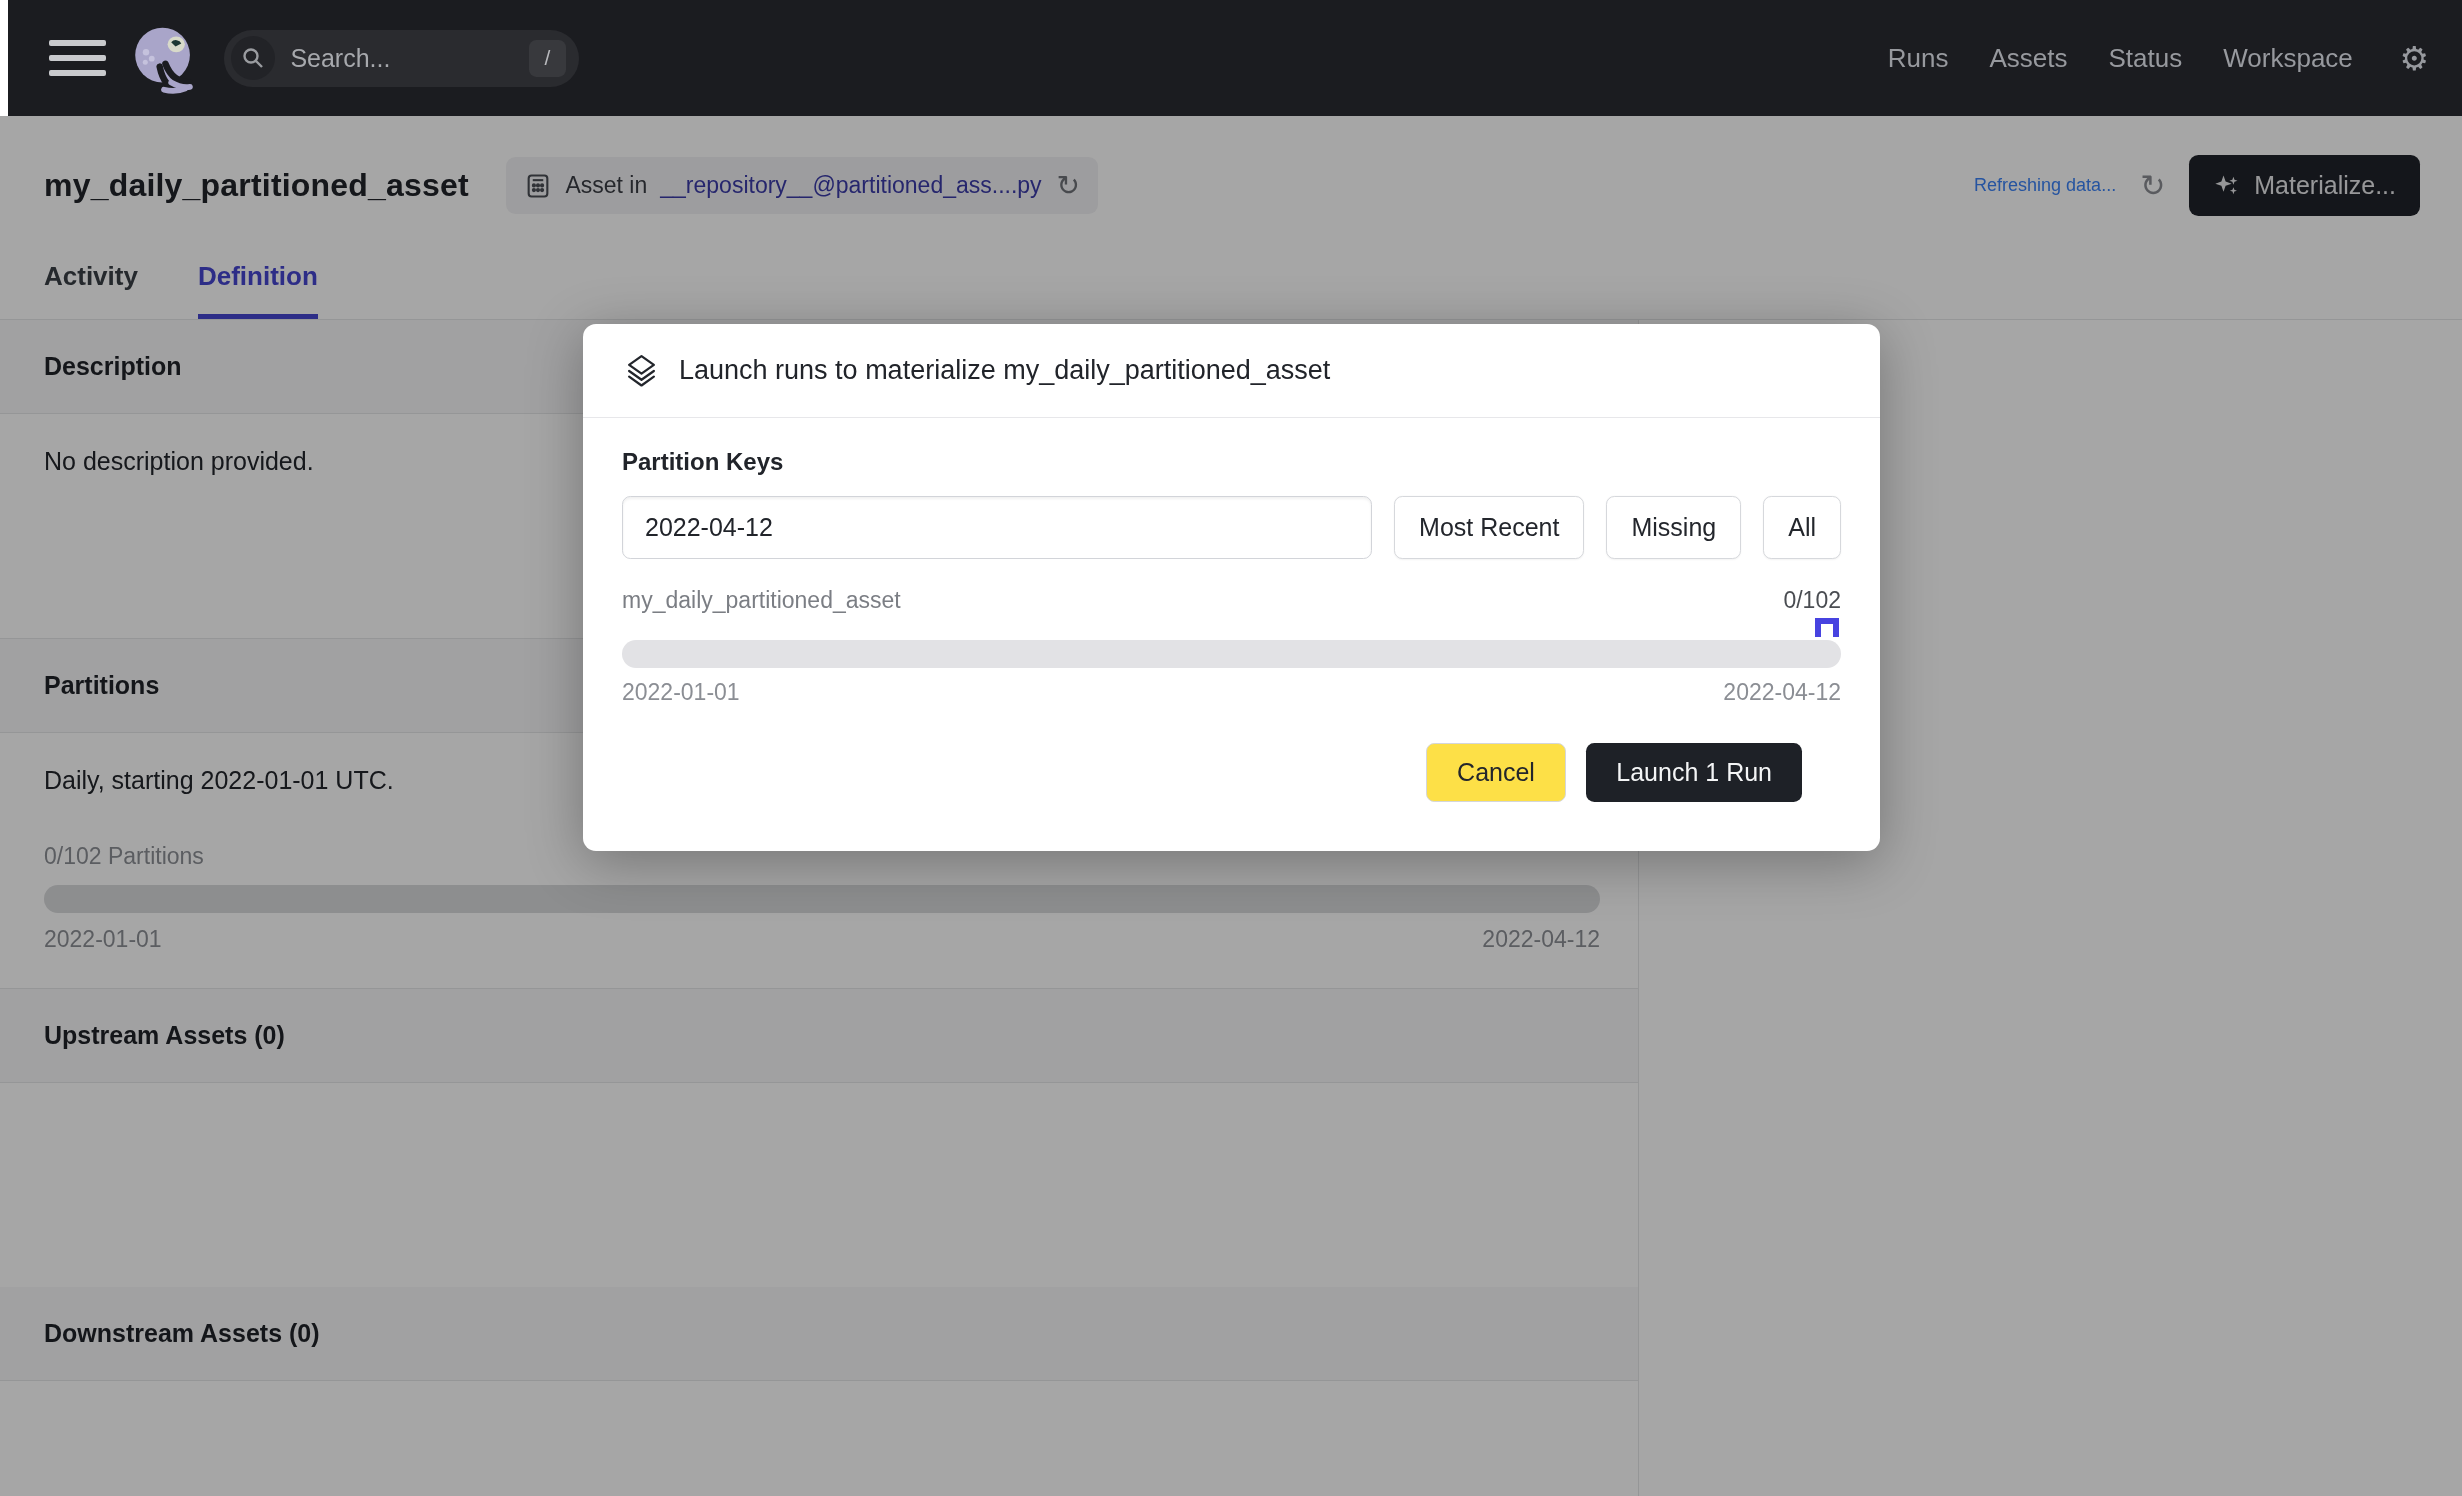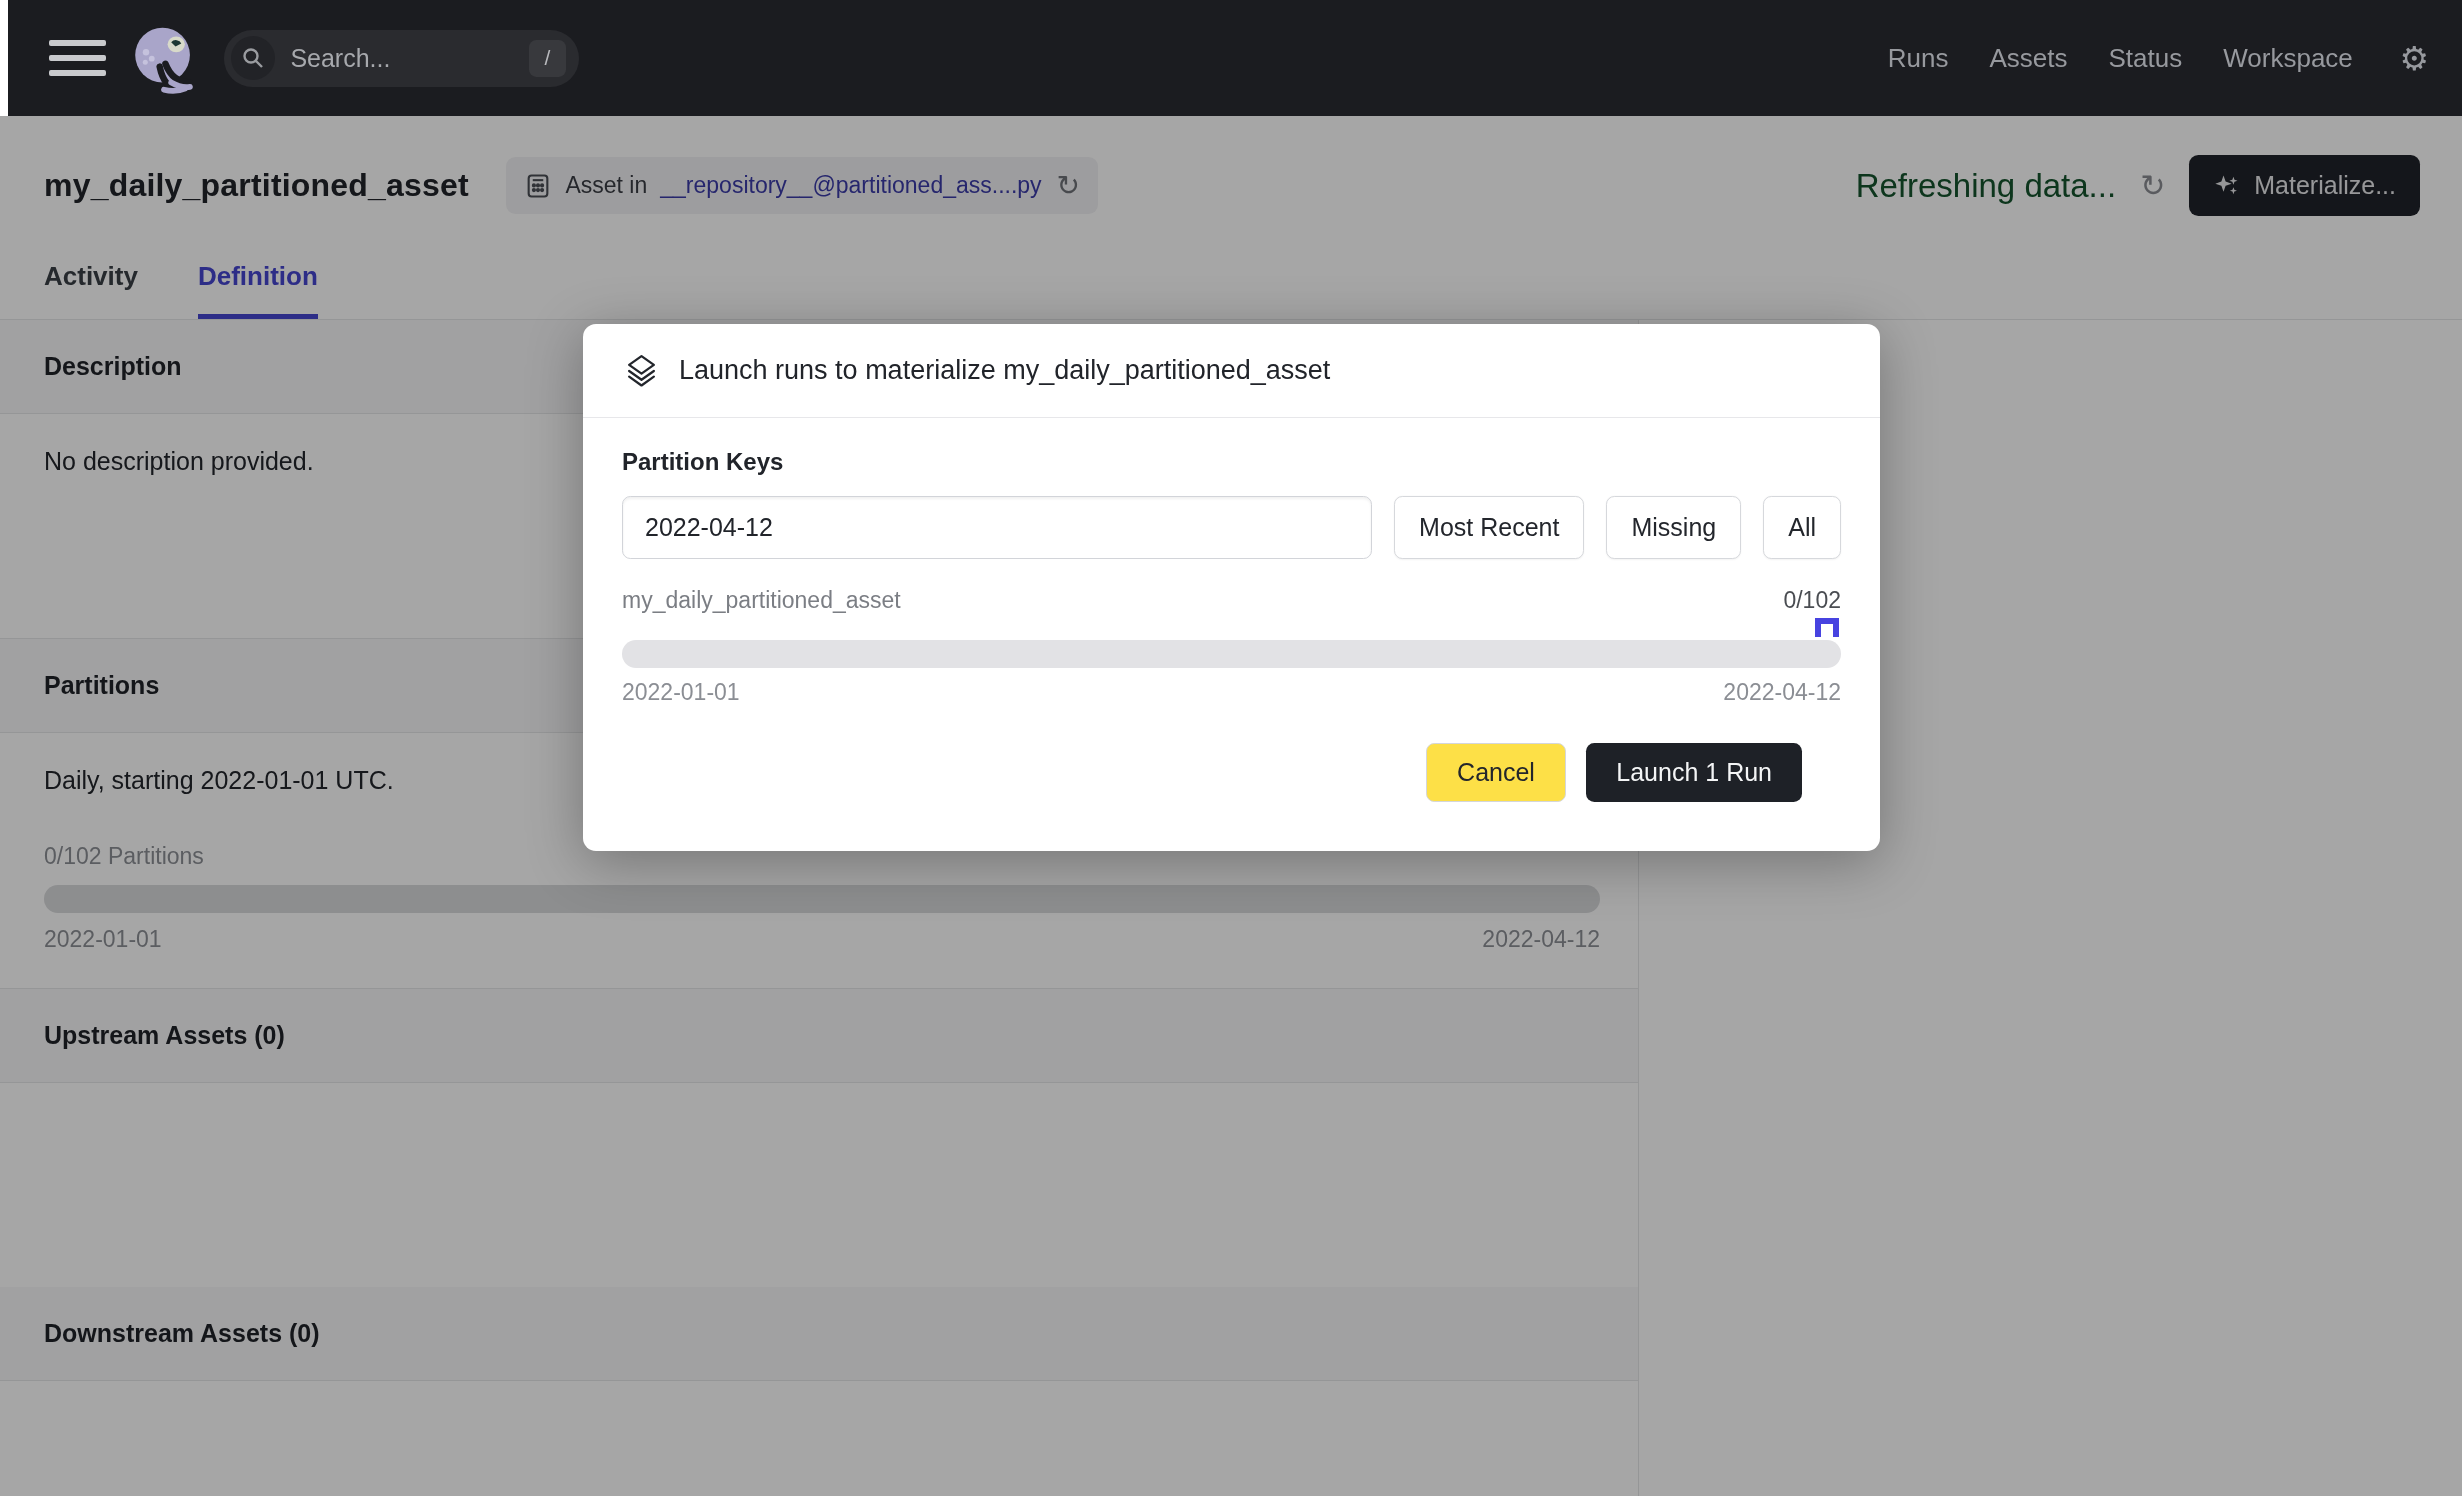--- a/index.html
+++ b/index.html
@@ -33,21 +33,21 @@
   
   .page { position:absolute; top:116px; left:0; width:2462px; height:1381px; background:#fff; }
   .page-header { height:204px; border-bottom:1.9px solid #e5e6e8; padding:18.5px 42px 0 44px; display:flex; flex-direction:column; }
   .header-row { display:flex; align-items:center; height:80px; margin-top:11px; }
   .page-title { font-size:32px; font-weight:700; color:#21242a; letter-spacing:0.2px; }
   .asset-tag { margin-left:37px; height:57px; background:#f2f2f4; border-radius:9.3px; display:flex; align-items:center; padding:0 18.5px; gap:13px; }
   .asset-tag .prefix { font-size:23px; color:#3a3d44; }
   .asset-tag .link { font-size:23px; color:#3b3ba8; cursor:pointer; }
   .tag-refresh { color:#6f7278; font-size:28px; line-height:1; cursor:pointer; margin-left:1.9px; }
   .header-right { margin-left:auto; display:flex; align-items:center; gap:24px; }
-  .refreshing { color:#14532d; font-size:33px; }
+  .refreshing { color:#3b82f6; font-size:18px; }
   .hdr-refresh { color:#8a8d93; font-size:30px; line-height:1; cursor:pointer; }
   .materialize-btn {
     height:61px; background:#20232a; color:#e8e9eb; border:none; border-radius:9.3px;
     font-size:25px; display:flex; align-items:center; gap:13px; padding:0 24px; cursor:pointer; font-family:inherit;
   }
   .tabs { margin-top:auto; display:flex; gap:60px; }
   .tab { font-size:26px; font-weight:600; color:#3a3f46; padding-bottom:22px; cursor:pointer; border-bottom:5.6px solid transparent; }
   .tab.active { color:#4645d0; border-bottom-color:#4645d0; }
 
   .columns { display:flex; height:1176px; }

